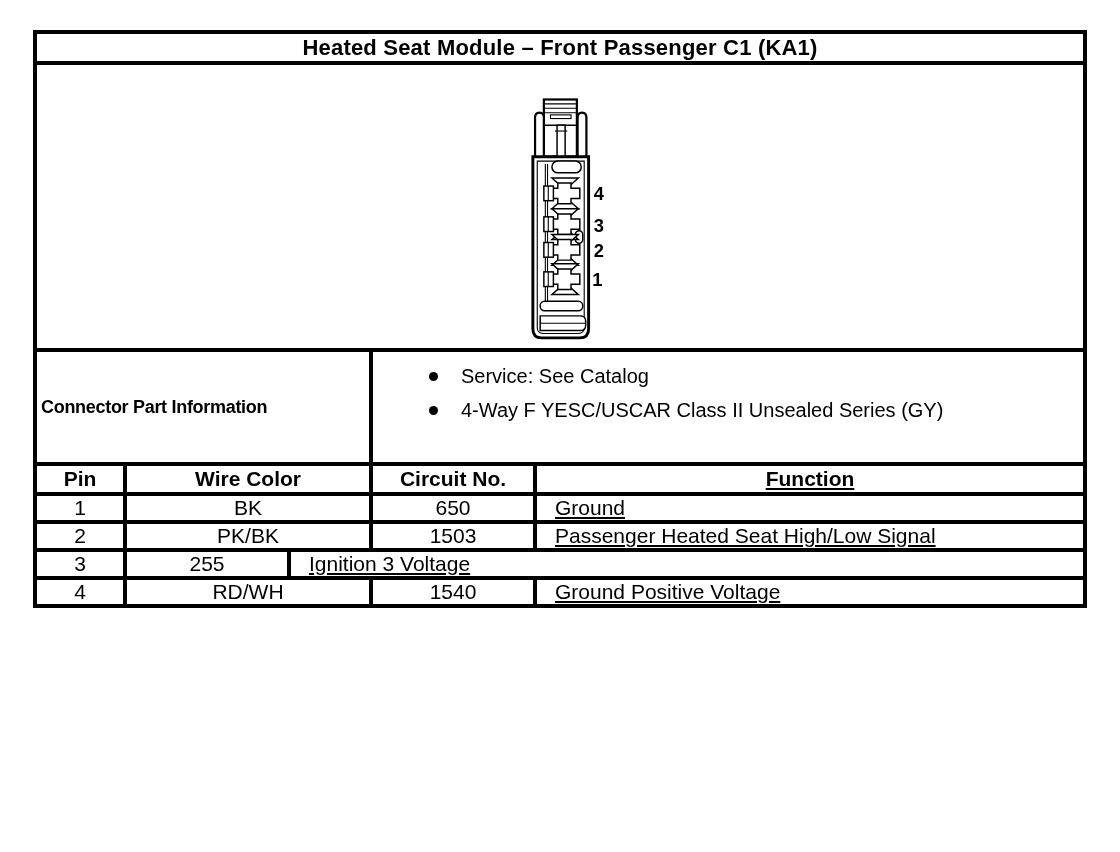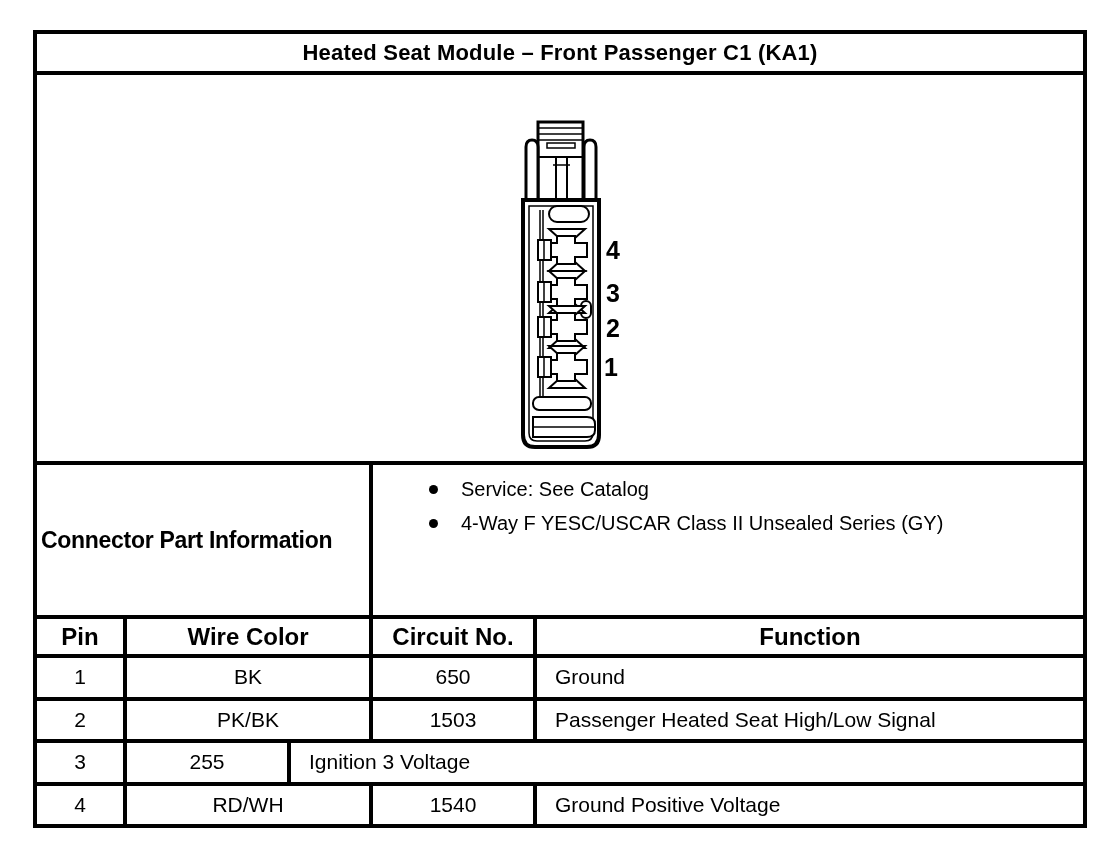--- a/index.html
+++ b/index.html
@@ -12,21 +12,21 @@
     background: var(--bg);
     font-family: "Liberation Sans", sans-serif;
     color: var(--line);
     overflow: hidden;
   }
   .frame {
     position: absolute;
     left: 33px;
     top: 30px;
     width: 1054px;
-    height: 798px;
+    height: 578px;
     border: 4px solid var(--line);
     display: flex;
     flex-direction: column;
     background: var(--bg);
   }
   .title-row {
     height: 41px;
     border-bottom: 4px solid var(--line);
     display: flex;
     align-items: center;
@@ -51,21 +51,21 @@
     border-bottom: 4px solid var(--line);
     display: flex;
   }
   .partinfo-label {
     width: 336px;
     border-right: 4px solid var(--line);
     display: flex;
     align-items: center;
     padding-left: 4px;
     font-weight: bold;
-    font-size: 23px;
+    font-size: 18px;
     letter-spacing: -0.3px;
   }
   .partinfo-bullets {
     flex: 1;
     padding-top: 7px;
     font-size: 20px;
   }
   .bullet-row {
     display: flex;
     align-items: center;
@@ -75,34 +75,34 @@
   }
   .dot {
     width: 9px;
     height: 9px;
     border-radius: 50%;
     background: var(--line);
     margin-right: 23px;
     flex: none;
   }
   .grid-row { display: flex; border-bottom: 4px solid var(--line); }
-  .grid-row.header { height: 39px; font-weight: bold; font-size: 24px; }
+  .grid-row.header { height: 39px; font-weight: bold; font-size: 21px; }
   .grid-row.data { flex: 1; font-size: 21px; }
   .grid-row.data:last-child { border-bottom: none; }
   .cell {
     display: flex;
     align-items: center;
     justify-content: center;
     border-right: 4px solid var(--line);
     overflow: hidden;
   }
   .c-pin { width: 90px; }
   .c-wire { width: 246px; }
   .c-circuit { width: 164px; }
-  .c-fn { flex: 1; border-right: none; }
+  .c-fn { flex: 1; border-right: none; text-decoration: underline; }
   .grid-row.data .c-fn { justify-content: flex-start; padding-left: 18px; }
   
   .st3 { fill: #ffffff; stroke: var(--line); stroke-width: 3; }
   .st4 { fill: #ffffff; stroke: var(--line); stroke-width: 4; }
   .st2 { fill: #ffffff; stroke: var(--line); stroke-width: 2; }
   .ln2 { fill: none; stroke: var(--line); stroke-width: 2; }
   .ln1 { fill: none; stroke: var(--line); stroke-width: 1.5; }
   .pinlabel {
     font-family: "Liberation Sans", sans-serif;
     font-weight: bold;

